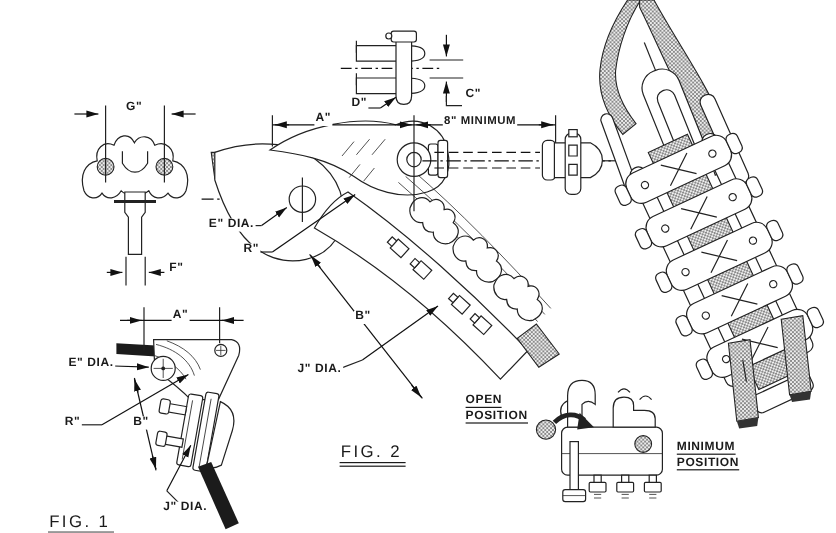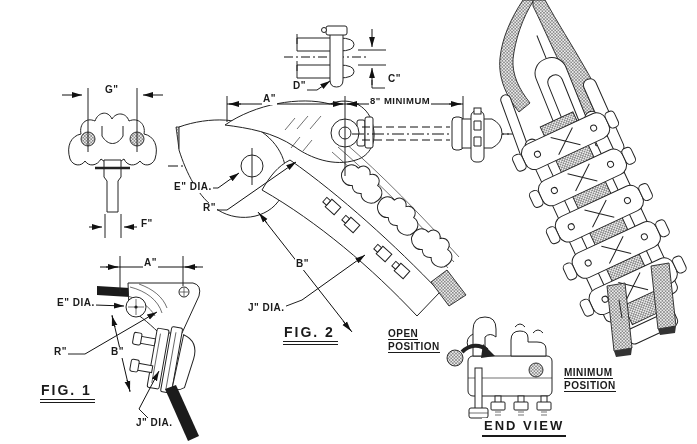--- a/index.html
+++ b/index.html
@@ -7,22 +7,22 @@
     position:relative;width:697px;height:444px;background:#ffffff;overflow:hidden;
     font-family:"Liberation Sans", sans-serif;color:#1a1a1a;
   }
   #artwork{position:absolute;left:0;top:0;}
   .lbl{
     position:absolute;font-size:10px;font-weight:600;letter-spacing:.5px;
     line-height:1.05;background:#fff;padding:0 1px;white-space:nowrap;color:#1a1a1a;
   }
   .lbl.small{font-size:9.5px;}
   .fig-caption{
-    position:absolute;font-size:14px;font-weight:bold;letter-spacing:2px;
-    border-bottom:4px double #1a1a1a;padding:0 3px 1px 1px;background:#fff;white-space:nowrap;
+    position:absolute;font-size:14px;font-weight:normal;letter-spacing:2px;
+    border-bottom:4px double #1a1a1a;padding:0 3px 1px 1px;background:#fff;white-space:nowrap;margin-top:44px;
   }
   .note{position:absolute;font-size:10px;font-weight:600;letter-spacing:.5px;background:#fff;}
   .note span{display:inline-block;border-bottom:1.5px solid #1a1a1a;padding-bottom:0px;white-space:nowrap;}
   .note div{margin-bottom:1px;}
   .view-caption{
     position:absolute;font-size:13px;font-weight:bold;letter-spacing:2px;
     border-bottom:2px solid #1a1a1a;padding:0 2px 2px 2px;background:#fff;white-space:nowrap;
   }
 </style>
 </head>
@@ -285,15 +285,14 @@
   <span class="lbl" style="left:56px;top:298px;">E" DIA.</span>
   <span class="lbl" style="left:53px;top:347px;">R"</span>
   <span class="lbl" style="left:110px;top:347px;">B"</span>
   <span class="fig-caption" style="left:40px;top:382px;">FIG. 1</span>
   <span class="lbl" style="left:135px;top:418px;">J" DIA.</span>
 
   <div class="note" style="left:564px;top:367px;">
     <div><span>MINIMUM</span></div>
     <div><span>POSITION</span></div>
   </div>
-  <span class="view-caption" style="left:482px;top:418px;">END VIEW</span>
 
 </div>
 
 </body></html>

